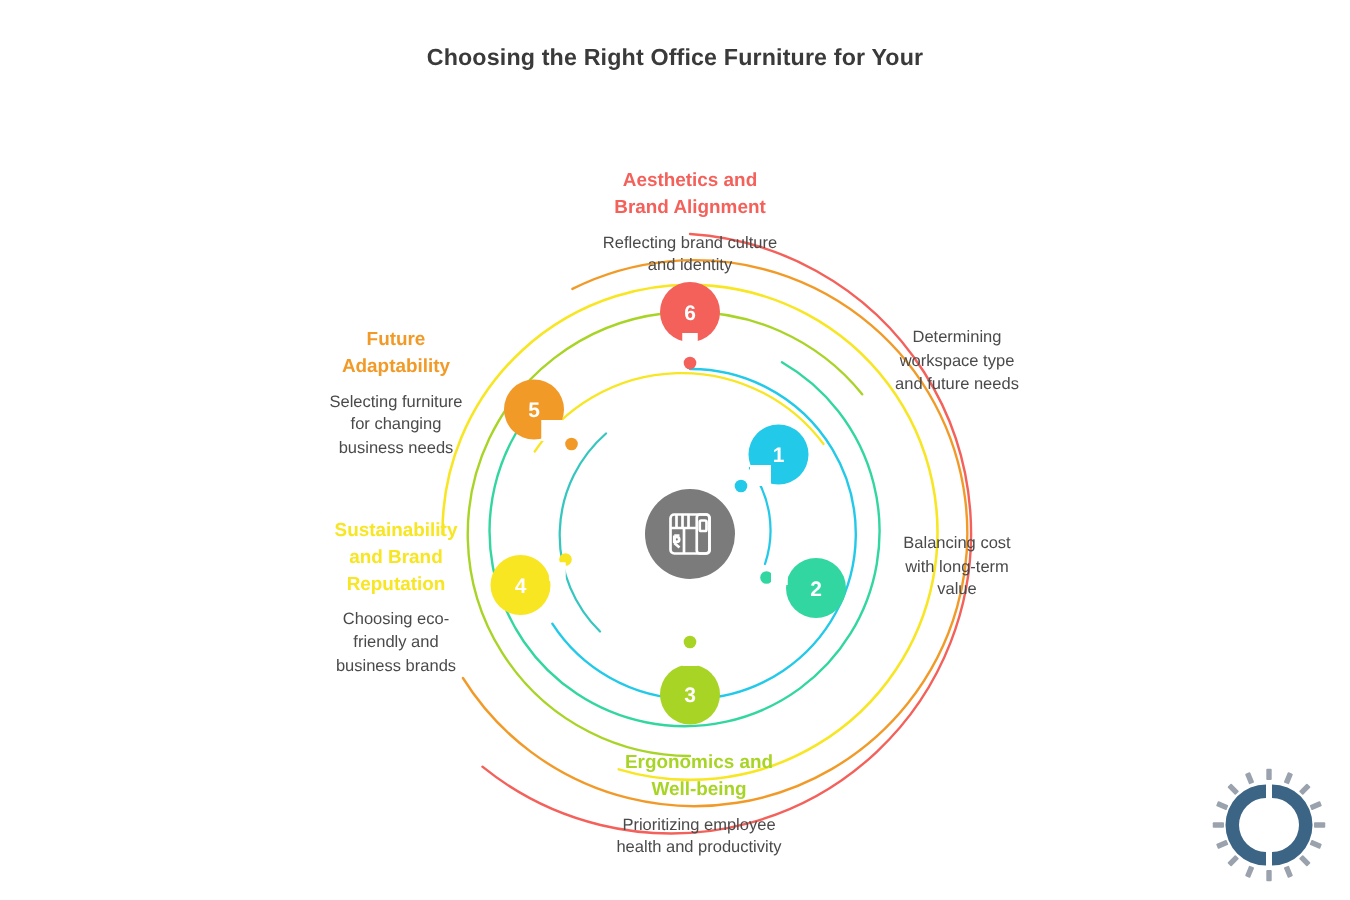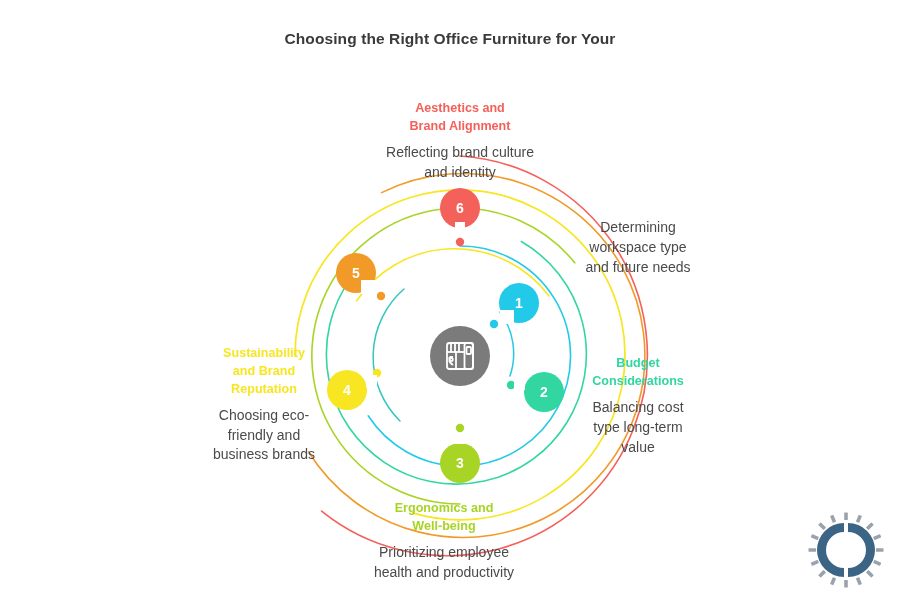--- a/index.html
+++ b/index.html
@@ -52,33 +52,33 @@
     position: absolute;
     width: 160px;
   }
   .label-block .heading {
     font-size: 12.6px;
     font-weight: 700;
     line-height: 1.42;
     margin: 0 0 7px 0;
   }
   .label-block .desc {
-    font-size: 14px;
+    font-size: 11px;
     font-weight: 400;
     line-height: 1.42;
     color: #4a4a4a;
     margin: 0;
   }
   .ta-center { text-align: center; }
 
   
-  #lbl-0 { left: 380px; top: 100px; }                    
+  #lbl-0 { left: 380px; top: 112px; }                    
   #lbl-1 { left: 578px; top: 218px; width: 120px; }      
   #lbl-2 { left: 578px; top: 355px; width: 120px; }      
-  #lbl-3 { left: 364px; top: 500px; }                    
+  #lbl-3 { left: 386px; top: 500px; }                    
   #lbl-4 { left: 200px; top: 345px; width: 128px; }      
   #lbl-5 { left: 200px; top: 218px; width: 128px; }      
 
   
   .badge {
     position: absolute;
     width: 40px;
     height: 40px;
     border-radius: 50%;
     display: flex;
@@ -236,27 +236,23 @@
 
   <div class="label-block ta-center" id="lbl-1">
     <p class="desc">
       <span>Determining</span><br>
       <span>workspace type</span><br>
       <span>and future needs</span>
     </p>
   </div>
 
   <div class="label-block ta-center" id="lbl-2">
-    <p class="heading" style="color: rgb(50, 214, 160);">
-      <span>Budget</span><br>
-      <span>Considerations</span>
-    </p>
     <p class="desc">
       <span>Balancing cost</span><br>
-      <span>type long-term</span><br>
+      <span>with long-term</span><br>
       <span>value</span>
     </p>
   </div>
 
   <div class="label-block ta-center" id="lbl-3">
     <p class="heading" style="color: rgb(168, 212, 38);">
       <span>Ergonomics and</span><br>
       <span>Well-being</span>
     </p>
     <p class="desc">
@@ -271,20 +267,31 @@
       <span>and Brand</span><br>
       <span>Reputation</span>
     </p>
     <p class="desc">
       <span>Choosing eco-</span><br>
       <span>friendly and</span><br>
       <span>business brands</span>
     </p>
   </div>
 
+  <div class="label-block ta-center" id="lbl-5">
+    <p class="heading" style="color: rgb(242, 154, 40);">
+      <span>Future</span><br>
+      <span>Adaptability</span>
+    </p>
+    <p class="desc">
+      <span>Selecting furniture</span><br>
+      <span>for changing</span><br>
+      <span>business needs</span>
+    </p>
+  </div>
 
   <svg id="logo" viewBox="0 0 80 80">
     <g id="logo-dashes">
         <rect x="38.2" y="2.5" width="3.6" height="7.5" rx="0.6" fill="#9aa3ad" transform="rotate(0 40 40)"></rect>
         <rect x="38.2" y="2.5" width="3.6" height="7.5" rx="0.6" fill="#9aa3ad" transform="rotate(22.5 40 40)"></rect>
         <rect x="38.2" y="2.5" width="3.6" height="7.5" rx="0.6" fill="#9aa3ad" transform="rotate(45 40 40)"></rect>
         <rect x="38.2" y="2.5" width="3.6" height="7.5" rx="0.6" fill="#9aa3ad" transform="rotate(67.5 40 40)"></rect>
         <rect x="38.2" y="2.5" width="3.6" height="7.5" rx="0.6" fill="#9aa3ad" transform="rotate(90 40 40)"></rect>
         <rect x="38.2" y="2.5" width="3.6" height="7.5" rx="0.6" fill="#9aa3ad" transform="rotate(112.5 40 40)"></rect>
         <rect x="38.2" y="2.5" width="3.6" height="7.5" rx="0.6" fill="#9aa3ad" transform="rotate(135 40 40)"></rect>

